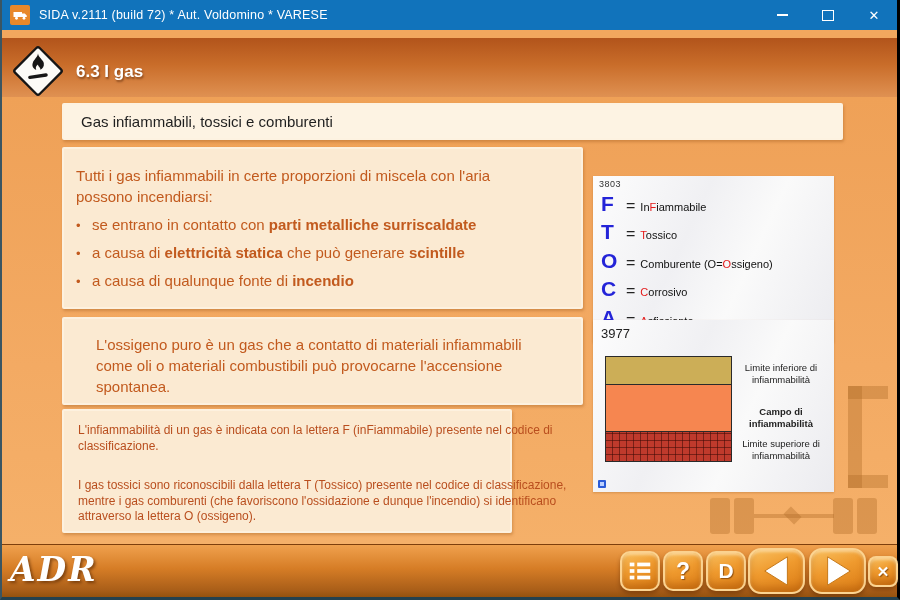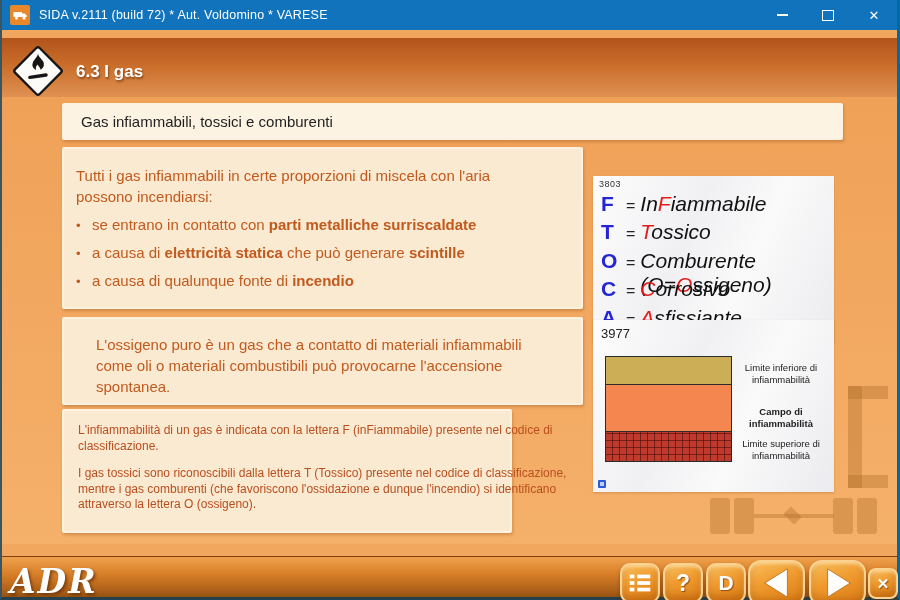--- a/index.html
+++ b/index.html
@@ -1,19 +1,19 @@
 <!DOCTYPE html>
 <html><head>
 <meta charset="utf-8">
 <style>
   html,body{margin:0;padding:0;}
   body{width:900px;height:600px;position:relative;overflow:hidden;
        font-family:"Liberation Sans",sans-serif;background:#f2a75e;}
   .window{position:absolute;inset:0;box-sizing:border-box;
-          border-left:2px solid #3a5562;border-right:3px solid #0369a1;border-bottom:3px solid #24414f;}
+          border-left:2px solid #3a5562;border-right:3px solid #000000;border-bottom:3px solid #24414f;}
 
   
   .titlebar{position:absolute;top:0;left:0;right:0;height:30px;background:#1173bb;
             display:flex;align-items:center;color:#fff;}
   .app-icon{width:20px;height:20px;margin-left:8px;background:#e8882b;border-radius:2px;
             display:flex;align-items:center;justify-content:center;flex:0 0 auto;}
   .title-text{margin-left:9px;font-size:12.5px;letter-spacing:.2px;}
   .win-controls{margin-left:auto;display:flex;height:100%;}
   .win-btn{width:46px;height:100%;display:flex;align-items:center;justify-content:center;cursor:default;}
   .glyph-min{display:block;width:11px;height:2px;background:#fff;}
@@ -42,54 +42,54 @@
                  font-size:15px;color:#1f1f1f;}
   .panel-text{background:#fbead2;color:#c25a1e;}
   .panel-1{left:60px;top:50px;width:521px;height:162px;padding:16px 12px;}
   .panel-1 .intro{width:456px;font-size:15px;line-height:21px;}
   .bullet-row{display:flex;margin-top:9px;font-size:15px;line-height:18px;}
   .bullet-dot{width:16px;flex:0 0 auto;font-size:13px;padding-top:1px;}
   .panel-2{left:60px;top:220px;width:521px;height:88px;padding:15px 32px;}
   .panel-2 .oxy{width:458px;font-size:15px;line-height:21px;}
   .panel-3{left:60px;top:312px;width:450px;height:124px;padding:12px 14px;color:#b94e1e;}
   .panel-3 p{margin:0;width:502px;font-size:12px;line-height:15.5px;}
-  .panel-3 p + p{margin-top:12px;}
+  .panel-3 p + p{margin-top:24px;}
   .b{font-weight:bold;}
 
   
   .img-panel{position:absolute;box-sizing:border-box;
              background:linear-gradient(115deg,#fdfdfd 0%,#f0f0f3 38%,#fafafa 62%,#ebebef 100%);
              box-shadow:0 1px 2px rgba(140,80,20,.3);}
   .img-3803{left:591px;top:51px;width:241px;height:166px;padding:3px 0 12px 6px;margin-top:28px;}
   .img-3977{left:591px;top:223px;width:241px;height:172px;padding:6px 0 0 8px;}
   .ref-small{font-size:9px;color:#333;letter-spacing:.5px;}
   .ref-big{font-size:13px;color:#222;}
   .code-line{display:flex;align-items:baseline;margin:2.5px 0 0 2px;height:26px;}
   .code-letter{min-width:25px;font-size:21px;font-weight:bold;color:#2424d8;}
   .code-eq{font-size:16px;color:#222;margin-right:5px;}
-  .code-def{font-size:21px;color:#111;font-style:italic;}
+  .code-def{font-size:11px;color:#111;}
   .red-ch{color:#e41a1a;}
   .mini-logo{position:absolute;left:5px;bottom:4px;width:8px;height:8px;background:#2b5bd7;border-radius:1px;}
   .mini-logo:after{content:"";position:absolute;left:2px;top:2px;width:4px;height:4px;background:#bcd0ff;}
 
   
   .bands{position:absolute;left:12px;top:36px;width:127px;}
   .band{box-sizing:border-box;border:1px solid #2a2a2a;}
   .band + .band{border-top:none;}
   .band-1{height:29px;}
   .band-2{height:47px;}
   .band-3{height:30px;
      background-image:repeating-linear-gradient(0deg,transparent 0 6px,rgba(60,10,5,.55) 6px 7px),
                       repeating-linear-gradient(90deg,transparent 0 6px,rgba(60,10,5,.55) 6px 7px);}
   .band-label{position:absolute;left:142px;width:92px;font-size:9.5px;line-height:1.25;
               color:#222;text-align:center;}
   .lbl-1{top:42px;} .lbl-2{top:86px;font-weight:bold;} .lbl-3{top:118px;}
 
   
-  .footer{position:absolute;left:0;right:0;bottom:0;height:41px;box-sizing:border-box;
+  .footer{position:absolute;left:0;right:0;bottom:0;height:53px;box-sizing:border-box;
           border-top:1px solid #7e3f0c;
           background:linear-gradient(180deg,#f0a14e 0%,#d67d26 45%,#a85d18 88%,#94520f 100%);}
   .adr{position:absolute;left:8px;top:5px;font-family:"DejaVu Serif",serif;font-style:italic;
        font-weight:bold;font-size:33px;color:#fff;letter-spacing:2px;
        text-shadow:2px 2px 3px rgba(80,35,0,.6);}
   .fbtn{position:absolute;box-sizing:border-box;border-radius:10px;cursor:pointer;
         border:2px solid rgba(252,214,150,.95);
         background:linear-gradient(160deg,#f9c05f 0%,#ef9a2e 45%,#d97a14 100%);
         box-shadow:0 3px 4px rgba(90,40,0,.45),inset 0 -5px 7px rgba(150,70,0,.35),inset 0 2px 3px rgba(255,230,180,.7);
         display:flex;align-items:center;justify-content:center;color:#fff;}

